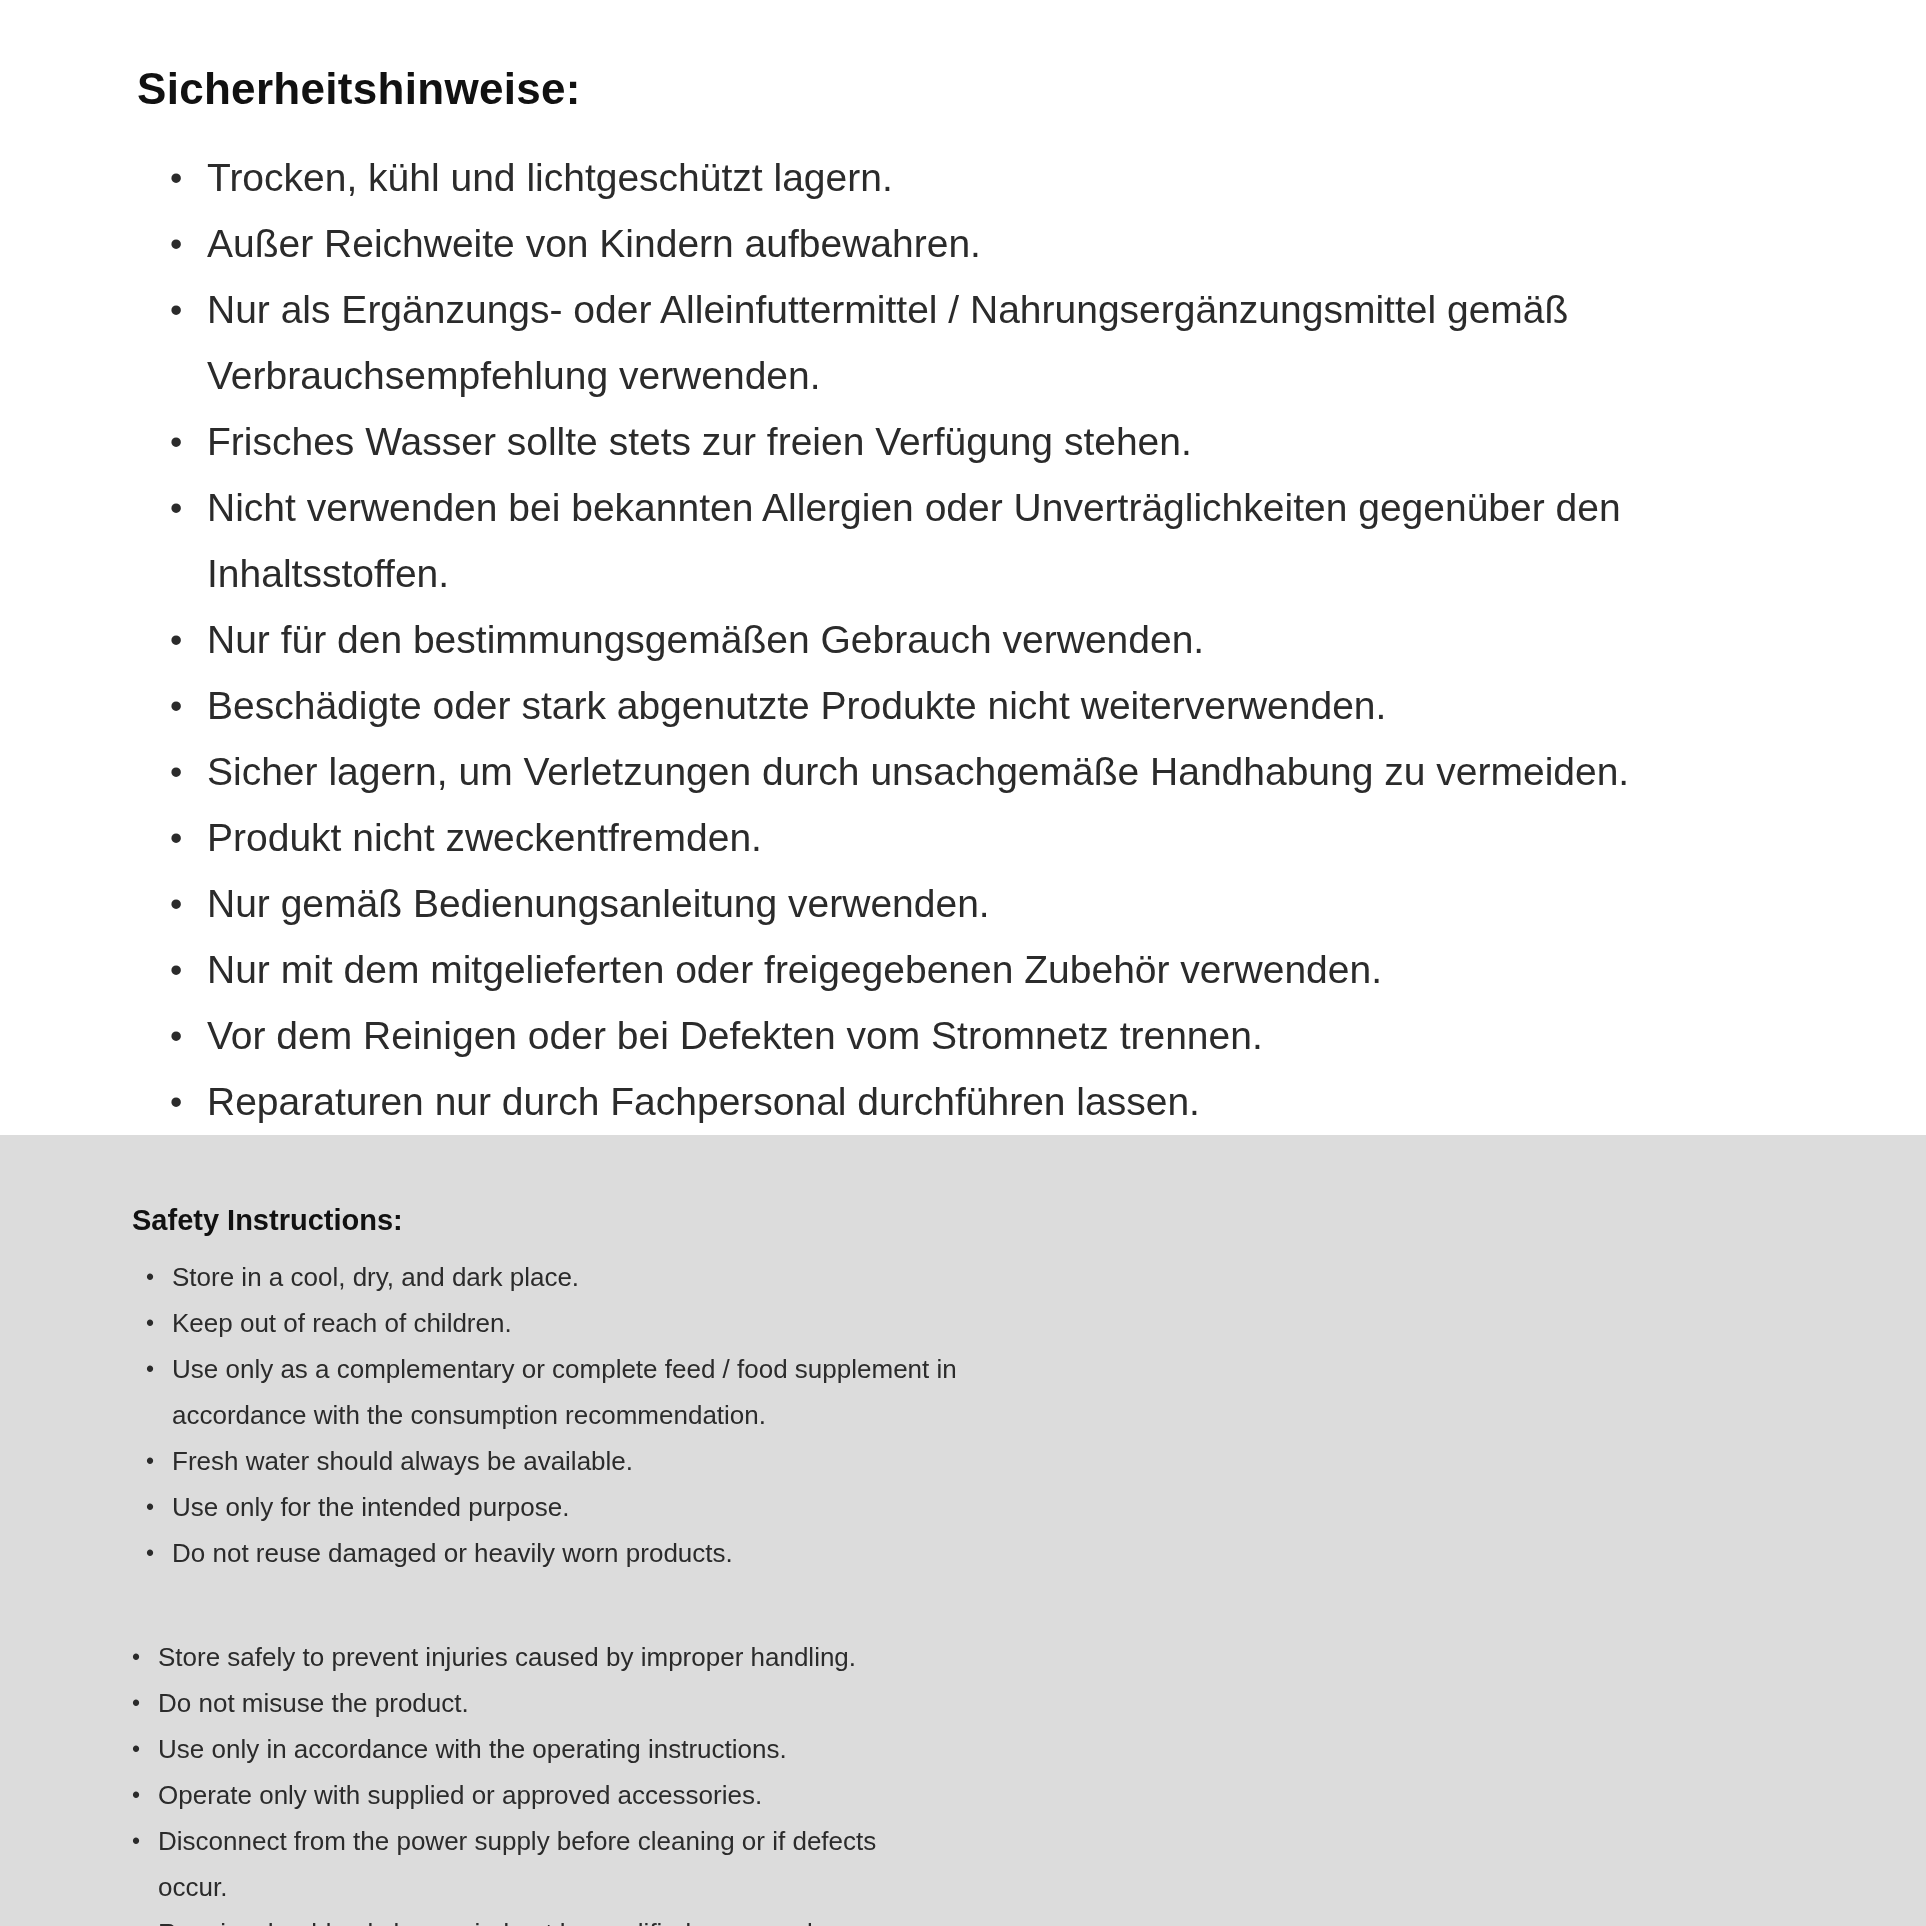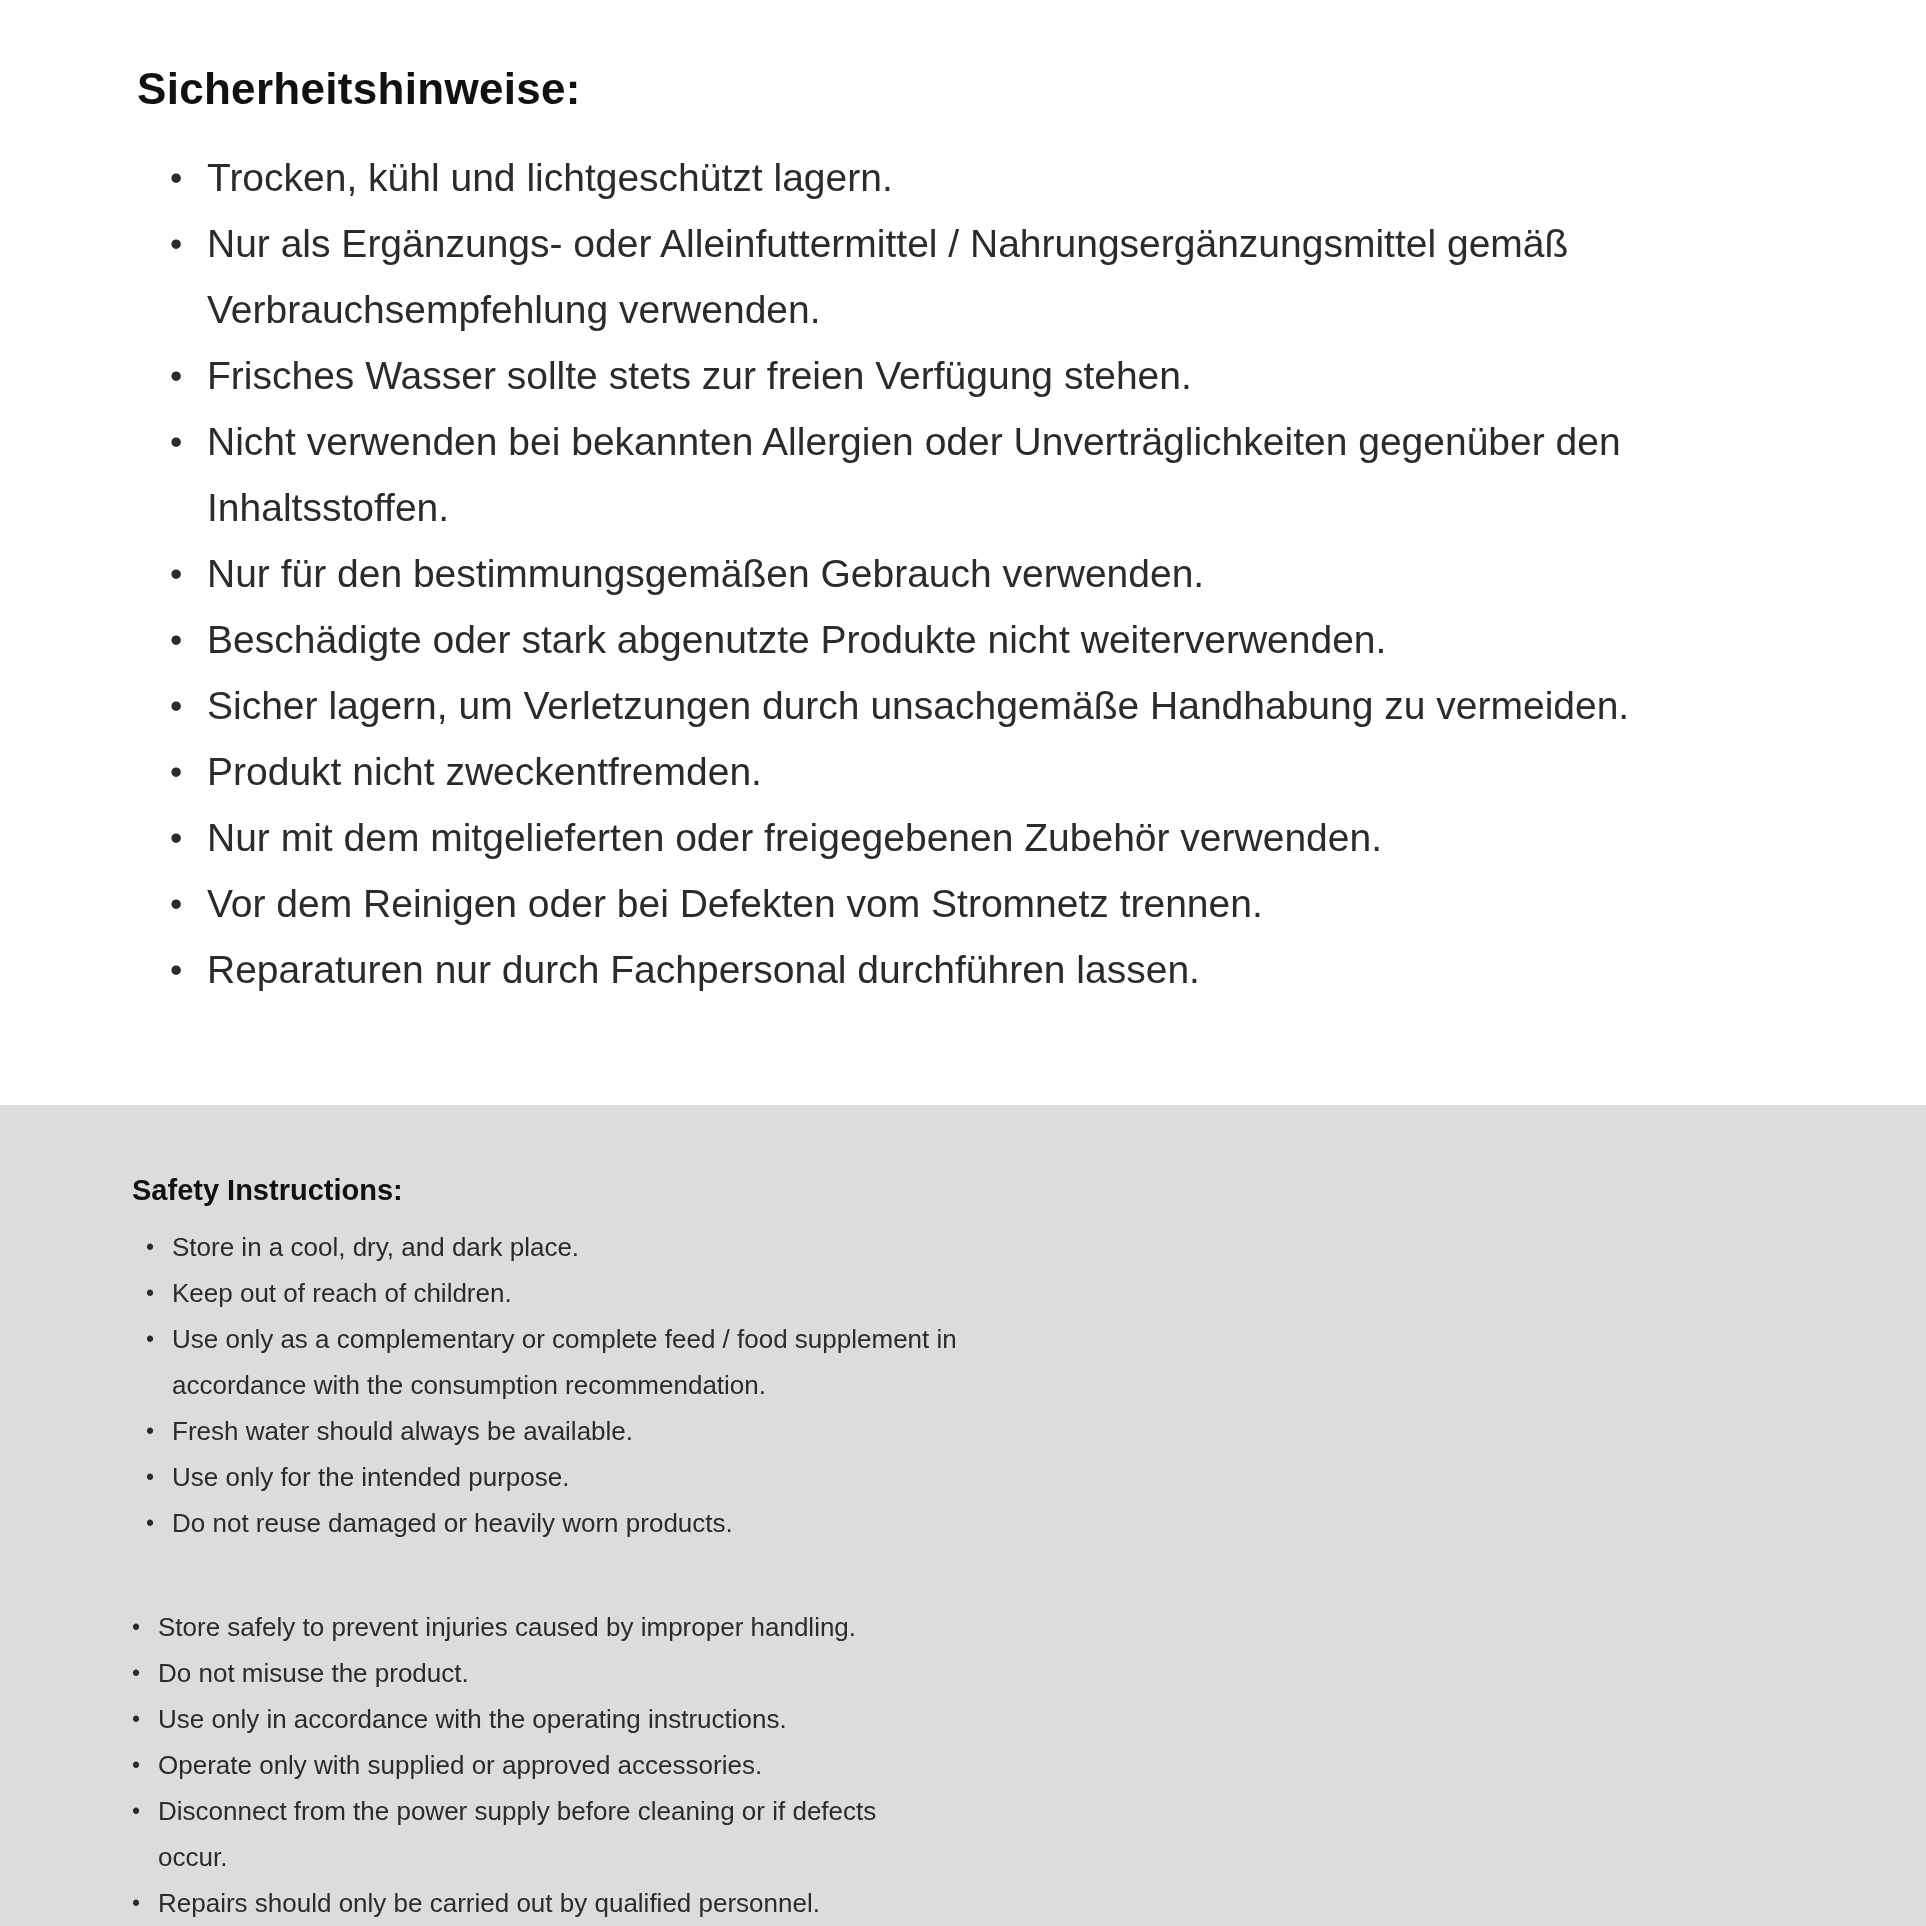--- a/index.html
+++ b/index.html
@@ -107,27 +107,29 @@
 </style>
 </head>
 <body>
 
 <div class="page">
 
   <section class="german-section">
     <h1 class="german-title">Sicherheitshinweise:</h1>
     <ul class="german-list">
         <li>Trocken, kühl und lichtgeschützt lagern.</li>
+        <li>Außer Reichweite von Kindern aufbewahren.</li>
         <li>Nur als Ergänzungs- oder Alleinfuttermittel / Nahrungsergänzungsmittel gemäß Verbrauchsempfehlung verwenden.</li>
         <li>Frisches Wasser sollte stets zur freien Verfügung stehen.</li>
         <li>Nicht verwenden bei bekannten Allergien oder Unverträglichkeiten gegenüber den Inhaltsstoffen.</li>
         <li>Nur für den bestimmungsgemäßen Gebrauch verwenden.</li>
         <li>Beschädigte oder stark abgenutzte Produkte nicht weiterverwenden.</li>
         <li>Sicher lagern, um Verletzungen durch unsachgemäße Handhabung zu vermeiden.</li>
         <li>Produkt nicht zweckentfremden.</li>
+        <li>Nur gemäß Bedienungsanleitung verwenden.</li>
         <li>Nur mit dem mitgelieferten oder freigegebenen Zubehör verwenden.</li>
         <li>Vor dem Reinigen oder bei Defekten vom Stromnetz trennen.</li>
         <li>Reparaturen nur durch Fachpersonal durchführen lassen.</li>
       </ul>
   </section>
 
   <section class="english-section">
     <div class="english-col-left">
       <h2 class="english-title">Safety Instructions:</h2>
       <ul class="english-list">

